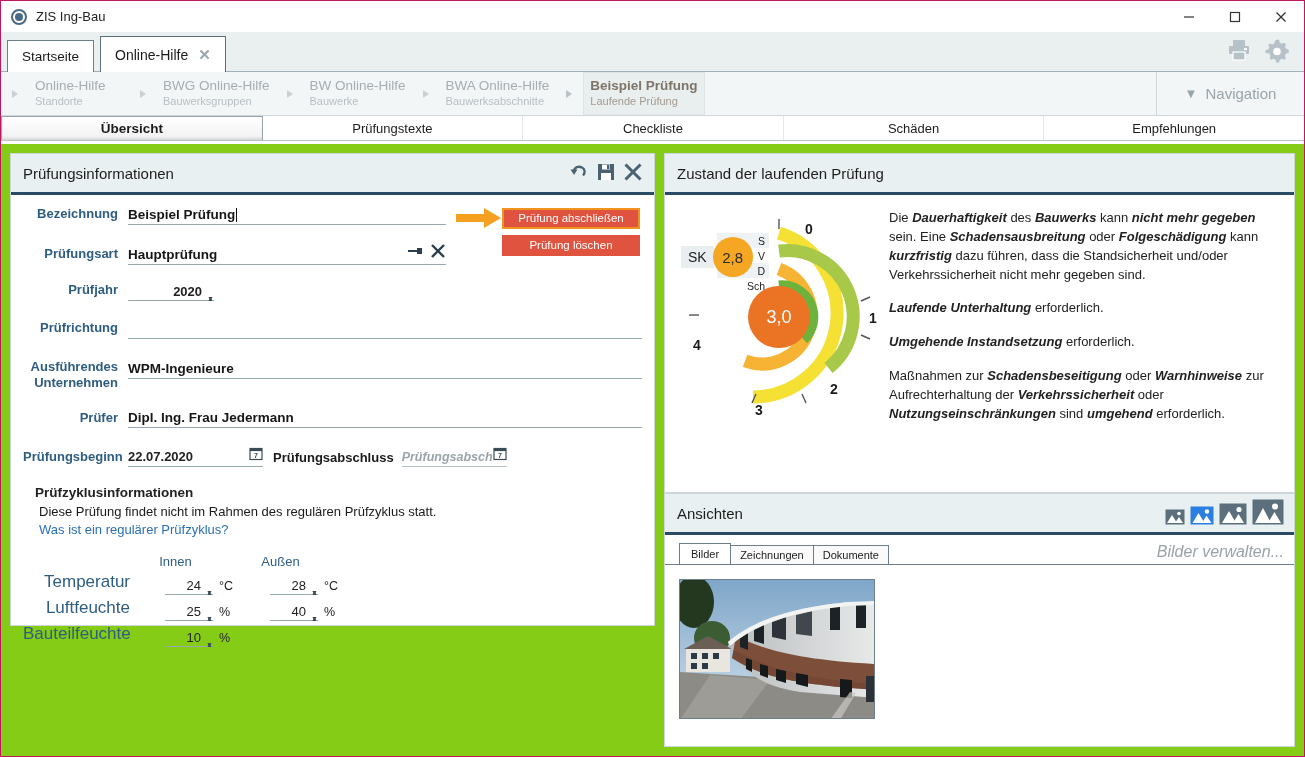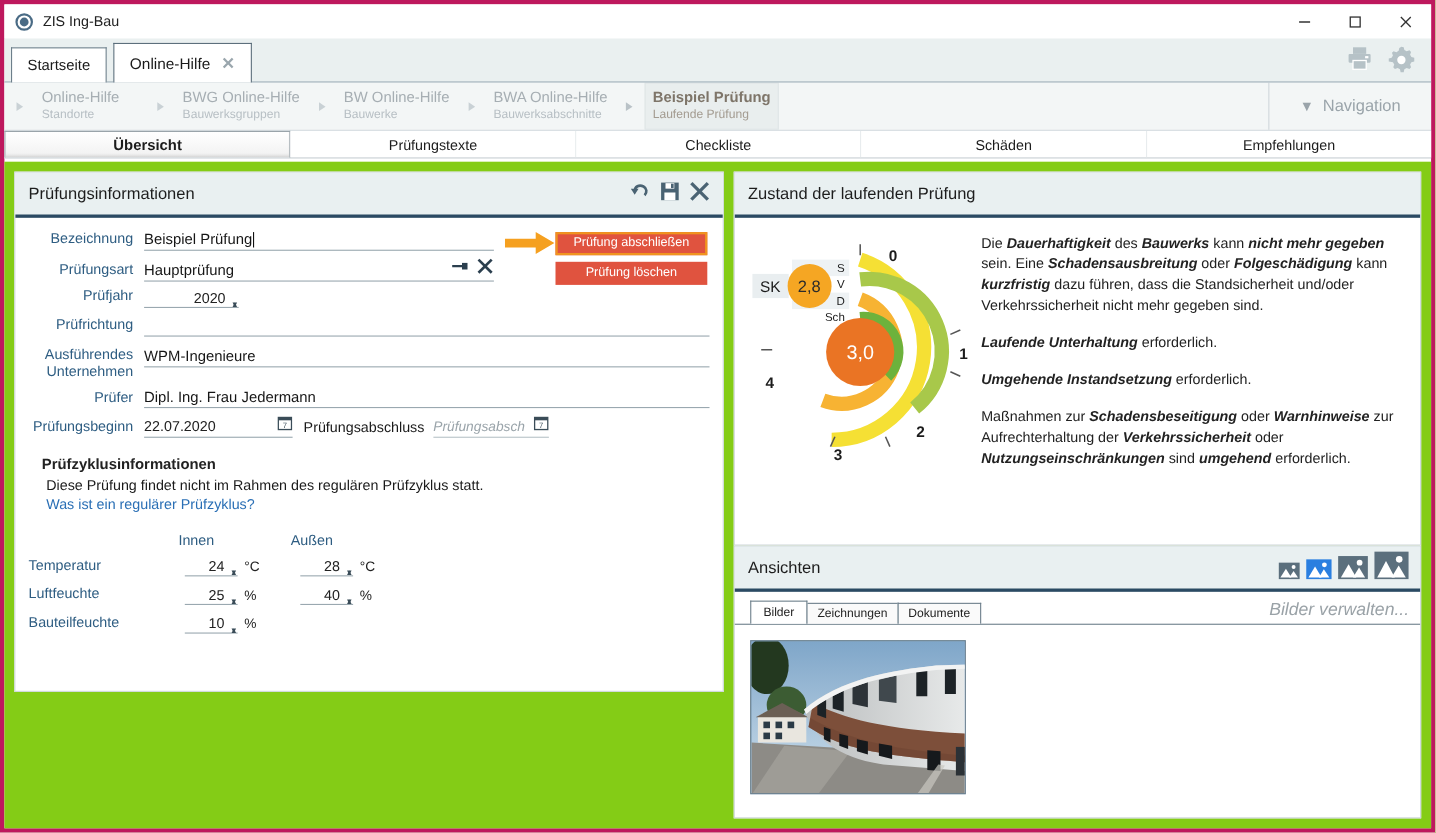--- a/index.html
+++ b/index.html
@@ -6,21 +6,21 @@
   html, body { margin:0; padding:0; }
   body {
     width:1305px; height:757px; overflow:hidden;
     font-family:"Liberation Sans", sans-serif;
     background:#ffffff;
     color:#222;
     font-size:13px;
   }
   .app {
     position:relative; width:1305px; height:757px;
-    border:4px solid #be185d;
+    border:1px solid #be185d;
     background:#ffffff;
   }
 
   
   .titlebar {
     height:31px; background:#ffffff; display:flex; align-items:center;
     position:relative;
   }
   .tb-logo {
     width:16px; height:16px; border-radius:50%;
@@ -115,21 +115,21 @@
   .panel-hd {
     height:41px; background:#e9f0f1; border-bottom:3px solid #2b4a63;
     display:flex; align-items:center; padding:0 12px;
     font-size:15px; color:#1d1d1d; position:relative;
   }
   .panel-hd-icons { position:absolute; right:10px; top:0; height:38px;
     display:flex; align-items:center; gap:6px; }
   .panel-bd { padding:10px 12px 12px 12px; }
 
   
-  .frow { display:flex; align-items:flex-end; margin-bottom:6px; }
+  .frow { display:flex; align-items:flex-end; margin-bottom:18px;font-weight:bold; }
   .flabel {
     width:105px; text-align:right; padding-right:10px;
     color:#2e5d82; font-size:13px; padding-bottom:3px; line-height:1.15;
   }
   .flabel.two { line-height:1.25; }
   .fline {
     flex:1; border-bottom:1px solid #9aa8b0; padding-bottom:2px;
     font-size:13.5px; color:#161616; min-height:20px; display:flex;
     align-items:flex-end; position:relative;
   }
@@ -161,22 +161,22 @@
 
   .sub-h { font-weight:bold; font-size:13.5px; margin:16px 0 4px 12px; }
   .sub-p { font-size:13px; margin-left:16px; color:#1a1a1a; }
   .sub-link { font-size:13px; margin:3px 0 0 16px; color:#2a6fb5; }
   .sub-h2 { font-weight:bold; font-size:13.5px; margin:16px 0 0 12px; }
   .sub-h2 i { font-weight:normal; font-size:11.5px; color:#555; font-style:italic; }
 
   .tgrid { margin-top:6px; }
   .tg-row { display:flex; align-items:flex-end; height:26px; }
   .tg-lab {
-    width:115px; padding-right:8px; color:#2e5d82;
-    font-size:13px; padding-bottom:3px;
+    width:115px; text-align:right; padding-right:8px; color:#2e5d82;
+    font-size:17px; padding-bottom:3px;
   }
   .tg-cell { width:75px; display:flex; align-items:center; justify-content:flex-end; }
   .tg-unit { width:30px; padding-left:6px; font-size:12.5px; padding-bottom:2px; }
   .tg-hdr { color:#2e5d82; font-size:13px; text-align:center; width:75px; }
 
   
   .zustand-bd { display:flex; padding:10px 8px 14px 8px; }
   .gauge-wrap { width:210px; position:relative; height:205px; flex:0 0 210px; }
   .sk-badge {
     position:absolute; left:8px; top:32px; display:flex; align-items:center;

